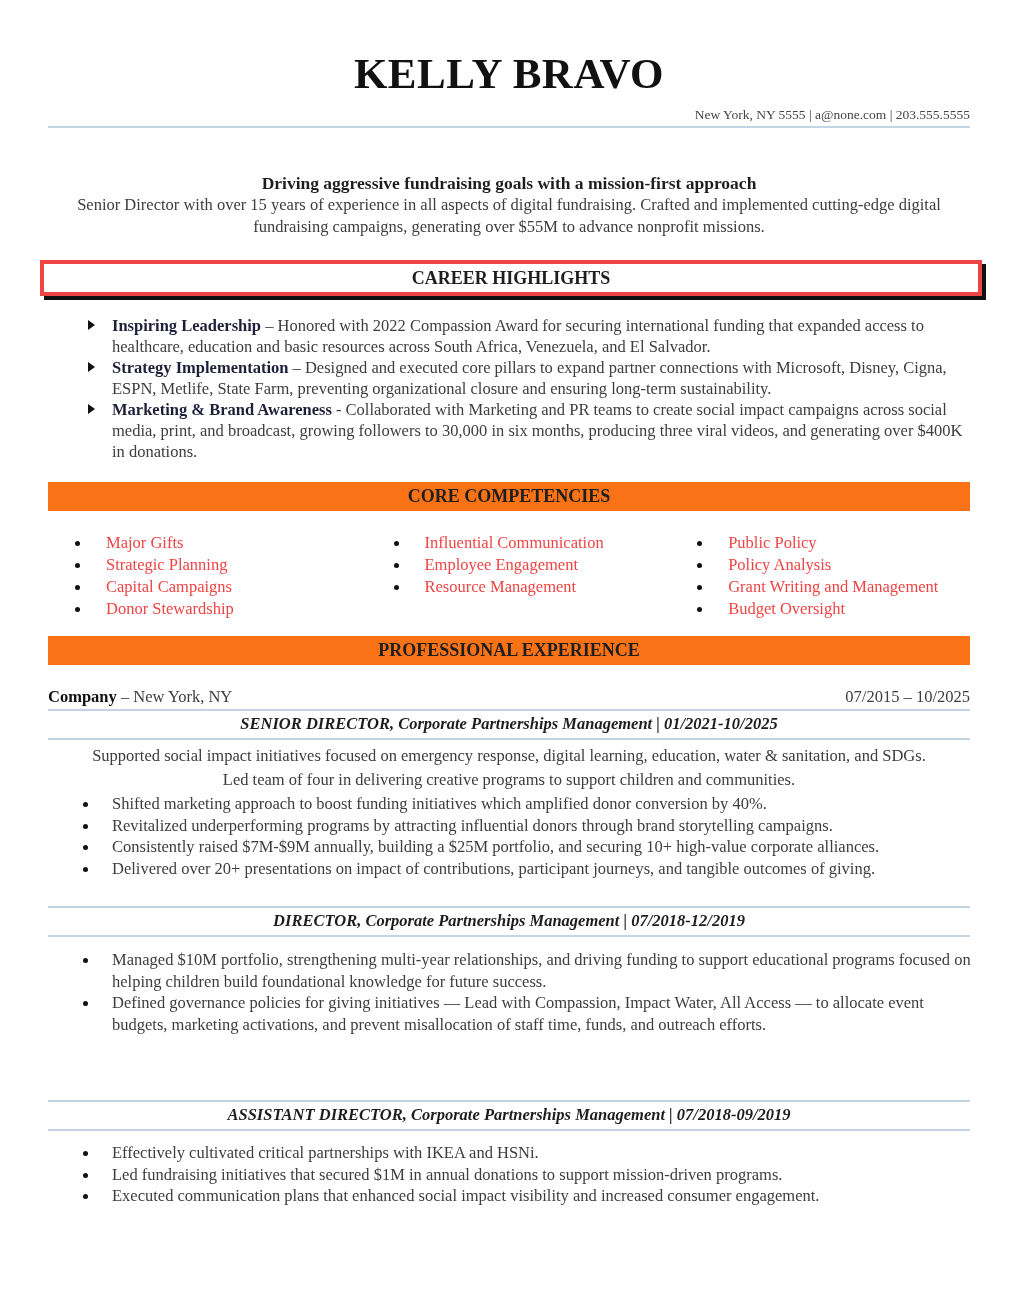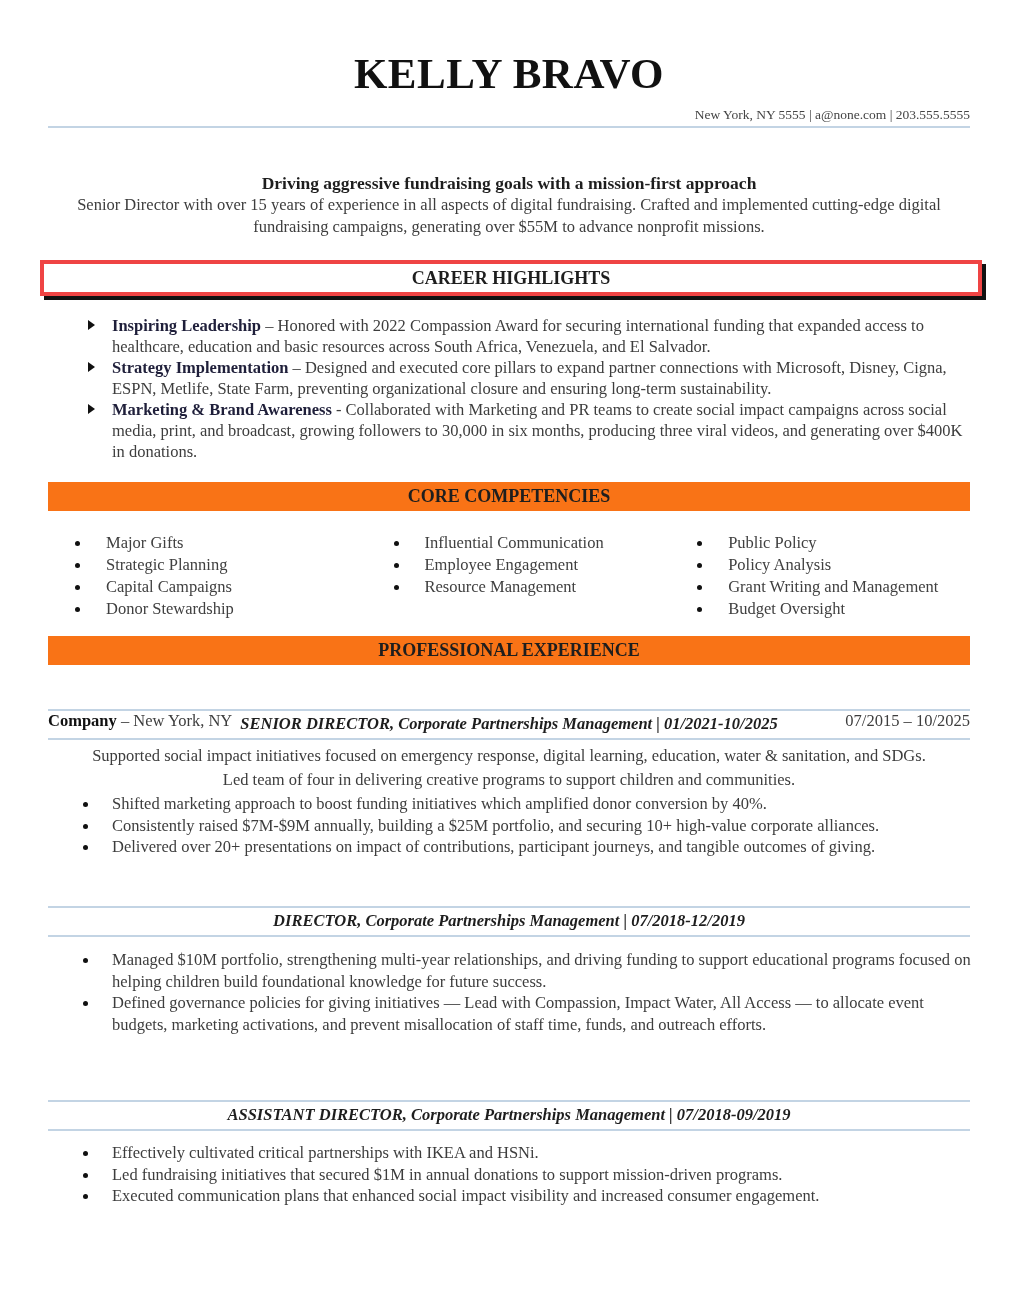--- a/index.html
+++ b/index.html
@@ -44,27 +44,27 @@
     position: relative; padding-left: 24px; font-size: 16.5px; line-height: 21px; color: #3d3d3d;
   }
   .highlights li .tri {
     position: absolute; left: 0; top: 5px; width: 0; height: 0;
     border-top: 5px solid transparent; border-bottom: 5px solid transparent;
     border-left: 7px solid #111;
   }
   .highlights li b { color: #1f1f3a; }
   .comps { position: absolute; left: 25px; top: 532px; width: 900px; display: flex; }
   .comps ul { }
-  .comps li { position: relative; padding-left: 33px; font-size: 16.5px; line-height: 22px; color: #404040; white-space: nowrap; }
+  .comps li { position: relative; padding-left: 33px; font-size: 16.5px; line-height: 22px; color: #ef4444; white-space: nowrap; }
   .comps li .dot, .exp li .dot {
     position: absolute; left: 2px; top: 9px; width: 5px; height: 5px; border-radius: 50%; background: #111;
   }
   .col1 { width: 321px; } .col2 { width: 306px; } .col3 { width: 280px; }
   .company-row {
-    position: absolute; left: 0; top: 686px; width: 922px; font-size: 16.5px; line-height: 22px; color: #3d3d3d; margin-top: 24px;
+    position: absolute; left: 0; top: 686px; width: 922px; font-size: 16.5px; line-height: 22px; color: #3d3d3d;
   }
   .company-row b { color: #111; }
   .company-row .dates { position: absolute; right: 0; top: 0; text-align: right; }
   .role {
     position: absolute; left: 0; width: 922px; text-align: center;
     font-size: 16.5px; font-style: italic; font-weight: bold; color: #1e1e1e; line-height: 22px;
   }
   .role-desc {
     position: absolute; left: 0; width: 922px; text-align: center;
     font-size: 16.5px; color: #3d3d3d; line-height: 23px;
@@ -131,20 +131,21 @@
     <span class="dates">07/2015 – 10/2025</span>
   </div>
   <div class="rule" style="top:709px;"></div>
 
   <div class="role" style="top:713px;">SENIOR DIRECTOR, Corporate Partnerships Management | 01/2021-10/2025</div>
   <div class="rule" style="top:738px;"></div>
   <div class="role-desc" style="top:744px;">Supported social impact initiatives focused on emergency response, digital learning, education, water &amp; sanitation, and SDGs.</div>
   <div class="role-desc" style="top:768px;">Led team of  four in delivering creative programs to support children and communities.</div>
   <ul class="exp" style="top:793px;">
     <li><span class="dot"></span><span>Shifted marketing approach to boost funding initiatives which amplified donor conversion by 40%.</span></li>
+    <li><span class="dot"></span><span>Revitalized underperforming programs by attracting influential donors through brand storytelling campaigns.</span></li>
     <li><span class="dot"></span><span>Consistently raised $7M-$9M annually, building a $25M portfolio, and securing 10+ high-value corporate alliances.</span></li>
     <li><span class="dot"></span><span>Delivered over 20+ presentations  on impact of contributions, participant journeys, and tangible outcomes of giving.</span></li>
   </ul>
 
   <div class="rule" style="top:906px;"></div>
   <div class="role" style="top:910px;">DIRECTOR, Corporate Partnerships Management | 07/2018-12/2019</div>
   <div class="rule" style="top:935px;"></div>
   <ul class="exp" style="top:949px;">
     <li><span class="dot"></span><span>Managed $10M portfolio, strengthening multi-year relationships, and driving funding to support educational programs focused on helping children build foundational knowledge for future success.</span></li>
     <li><span class="dot"></span><span>Defined governance policies for giving initiatives — Lead with Compassion, Impact Water, All Access —  to allocate event budgets, marketing activations, and prevent misallocation of staff time, funds, and outreach efforts.</span></li>

